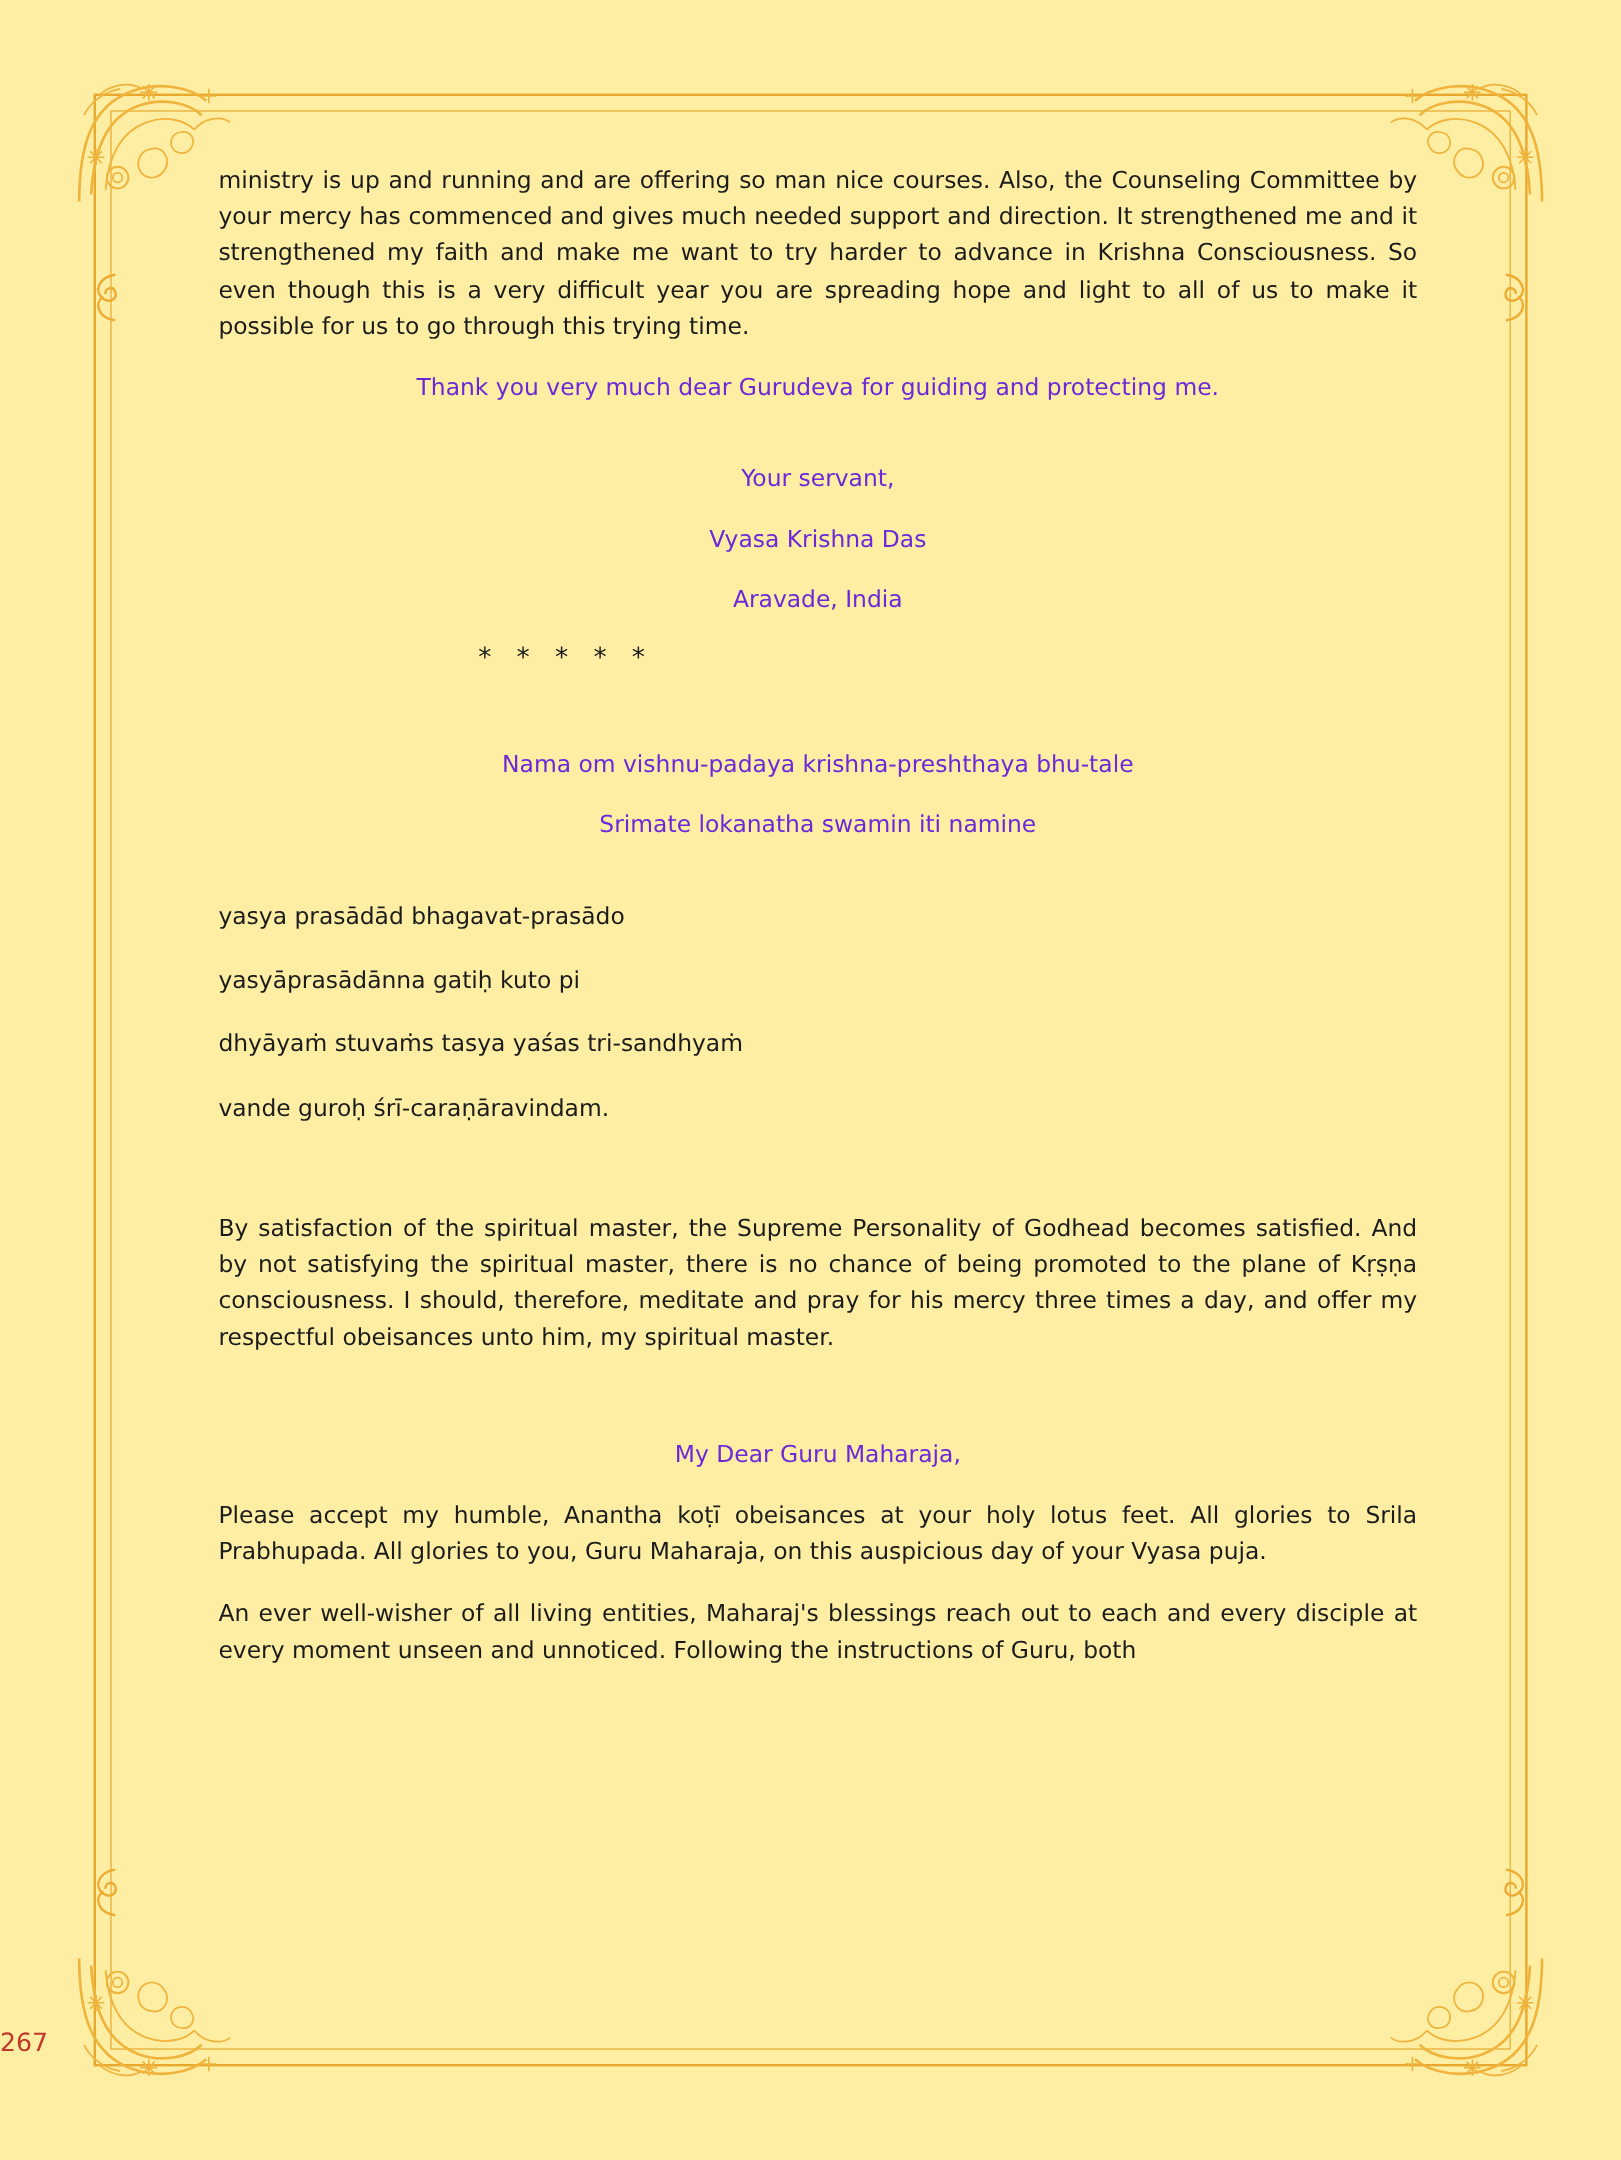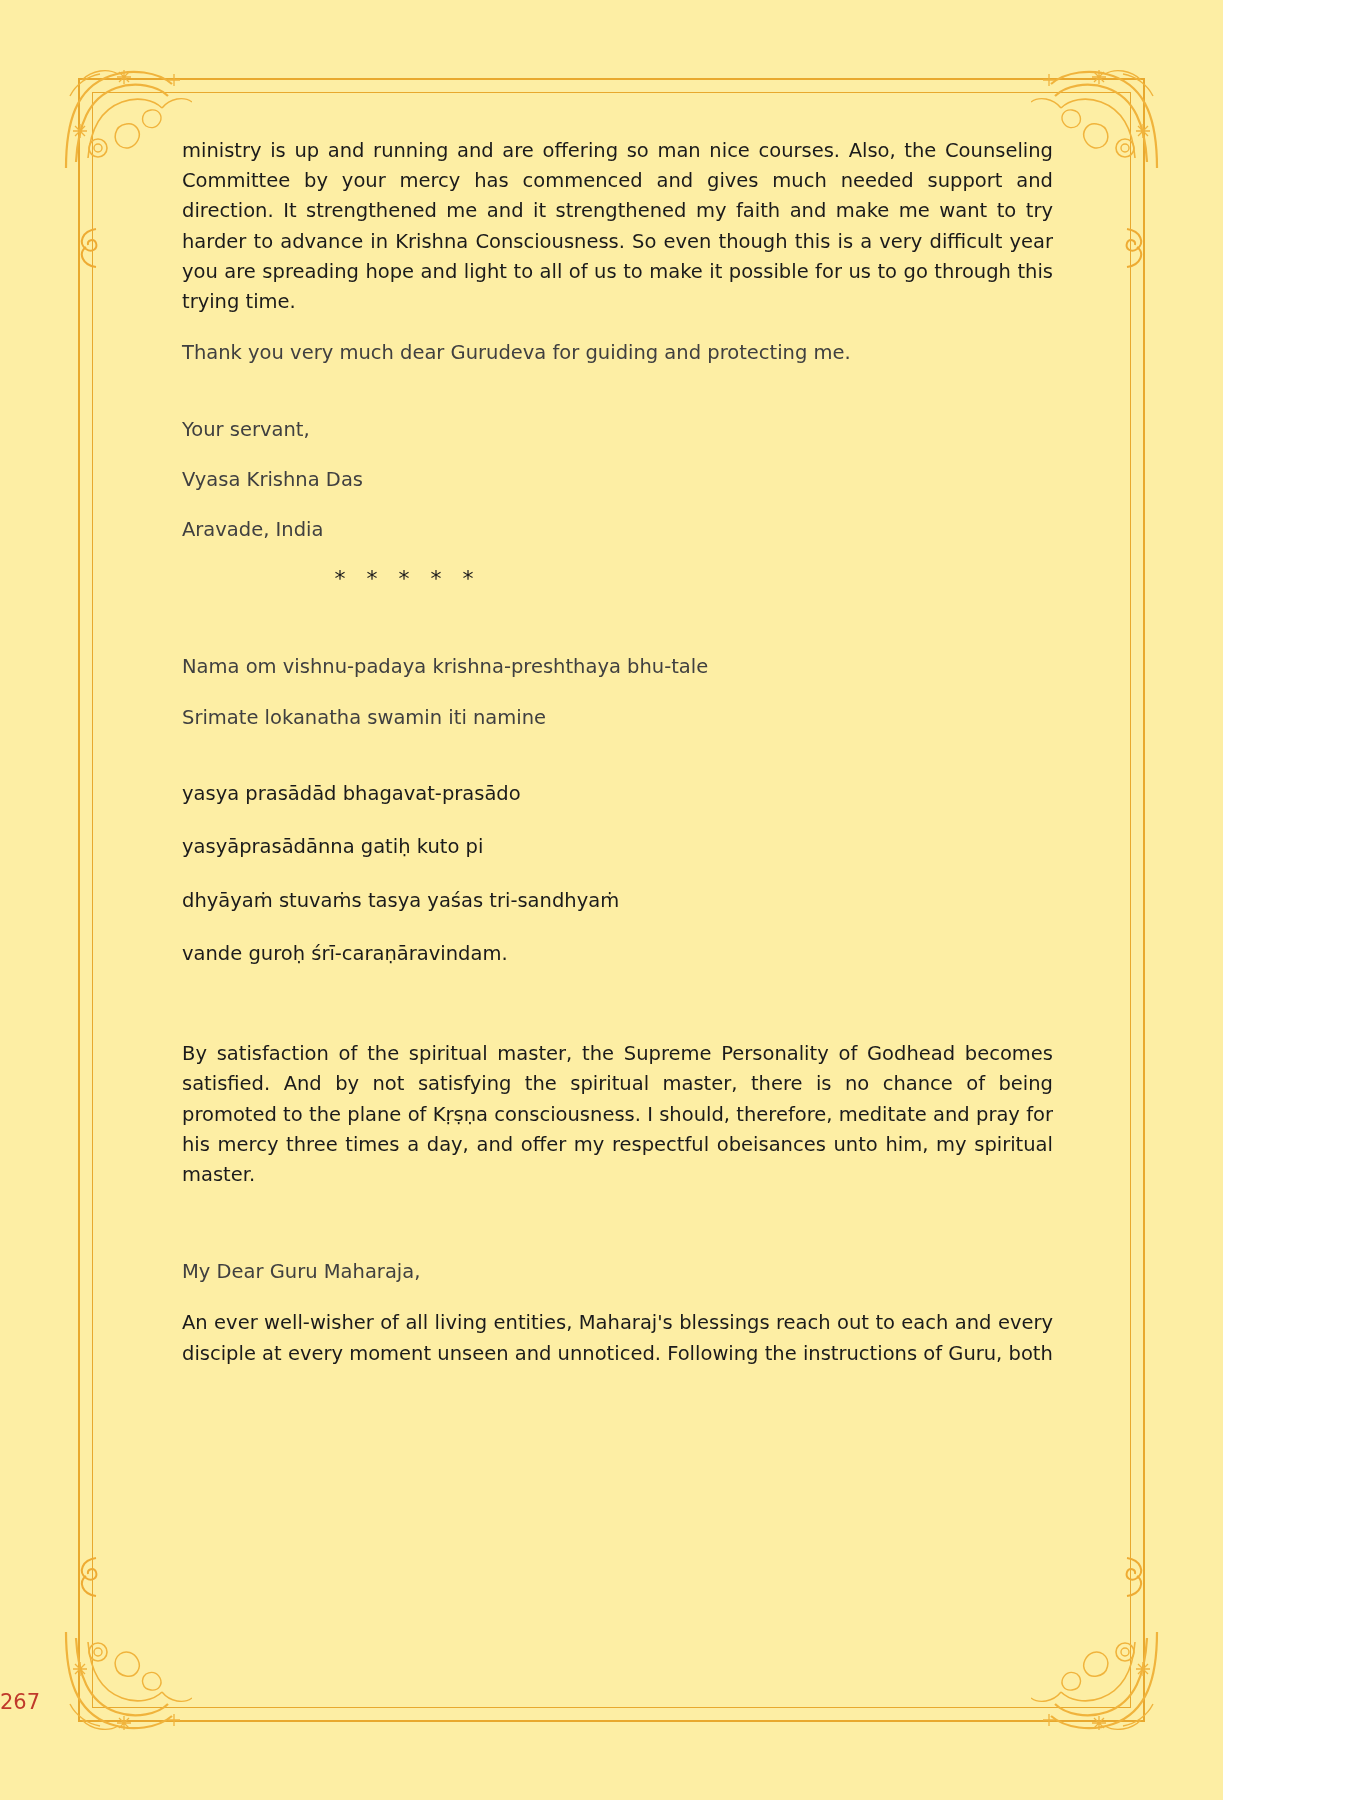--- a/index.html
+++ b/index.html
@@ -2,21 +2,21 @@
 <html><head>
 <meta charset="utf-8">
 <style>
   html, body {
     margin: 0;
     padding: 0;
     background: #ffffff;
   }
   .page {
     position: relative;
-    width: 1223px;
+    width: 1351px;
     height: 1800px;
     background: #fdeea4;
     box-sizing: border-box;
     overflow: hidden;
     font-family: "DejaVu Sans", sans-serif;
   }
 
   
   .frame-outer {
     position: absolute;
@@ -76,22 +76,22 @@
     font-size: 19.5px;
     line-height: 1.55;
     color: #1b1b1b;
     text-align: justify;
     text-justify: inter-word;
   }
   p.tight {
     margin: 0 0 22px 0;
     font-size: 19.5px;
     line-height: 1.45;
-    color: #404040;
-    text-align: left;
+    color: #6d28d9;
+    text-align: center;
   }
   .spacer-sm { height: 26px; }
   .spacer-md { height: 46px; }
   .spacer-lg { height: 62px; }
   .stars {
     margin: 0;
     text-align: center;
     font-size: 22px;
     letter-spacing: 7px;
     color: #1b1b1b;
@@ -254,20 +254,21 @@
 
     <div class="spacer-md"></div>
 
     <p class="body">By satisfaction of the spiritual master, the Supreme Personality of Godhead becomes satisfied. And by not satisfying the spiritual master, there is no chance of being promoted to the plane of Kṛṣṇa consciousness. I should, therefore, meditate and pray for his mercy three times a day, and offer my respectful obeisances unto him, my spiritual master.</p>
 
 
     <div class="spacer-md"></div>
 
     <p class="tight">My Dear Guru Maharaja,</p>
 
+    <p class="body">Please accept my humble, Anantha koṭī obeisances at your holy lotus feet. All glories to Srila Prabhupada. All glories to you, Guru Maharaja, on this auspicious day of your Vyasa puja.</p>
 
     <p class="body">An ever well-wisher of all living entities, Maharaj's blessings reach out to each and every disciple at every moment unseen and unnoticed. Following the instructions of Guru, both</p>
 
   </div>
 
   <div class="page-number">267</div>
 
 </div>
 
 </body></html>

